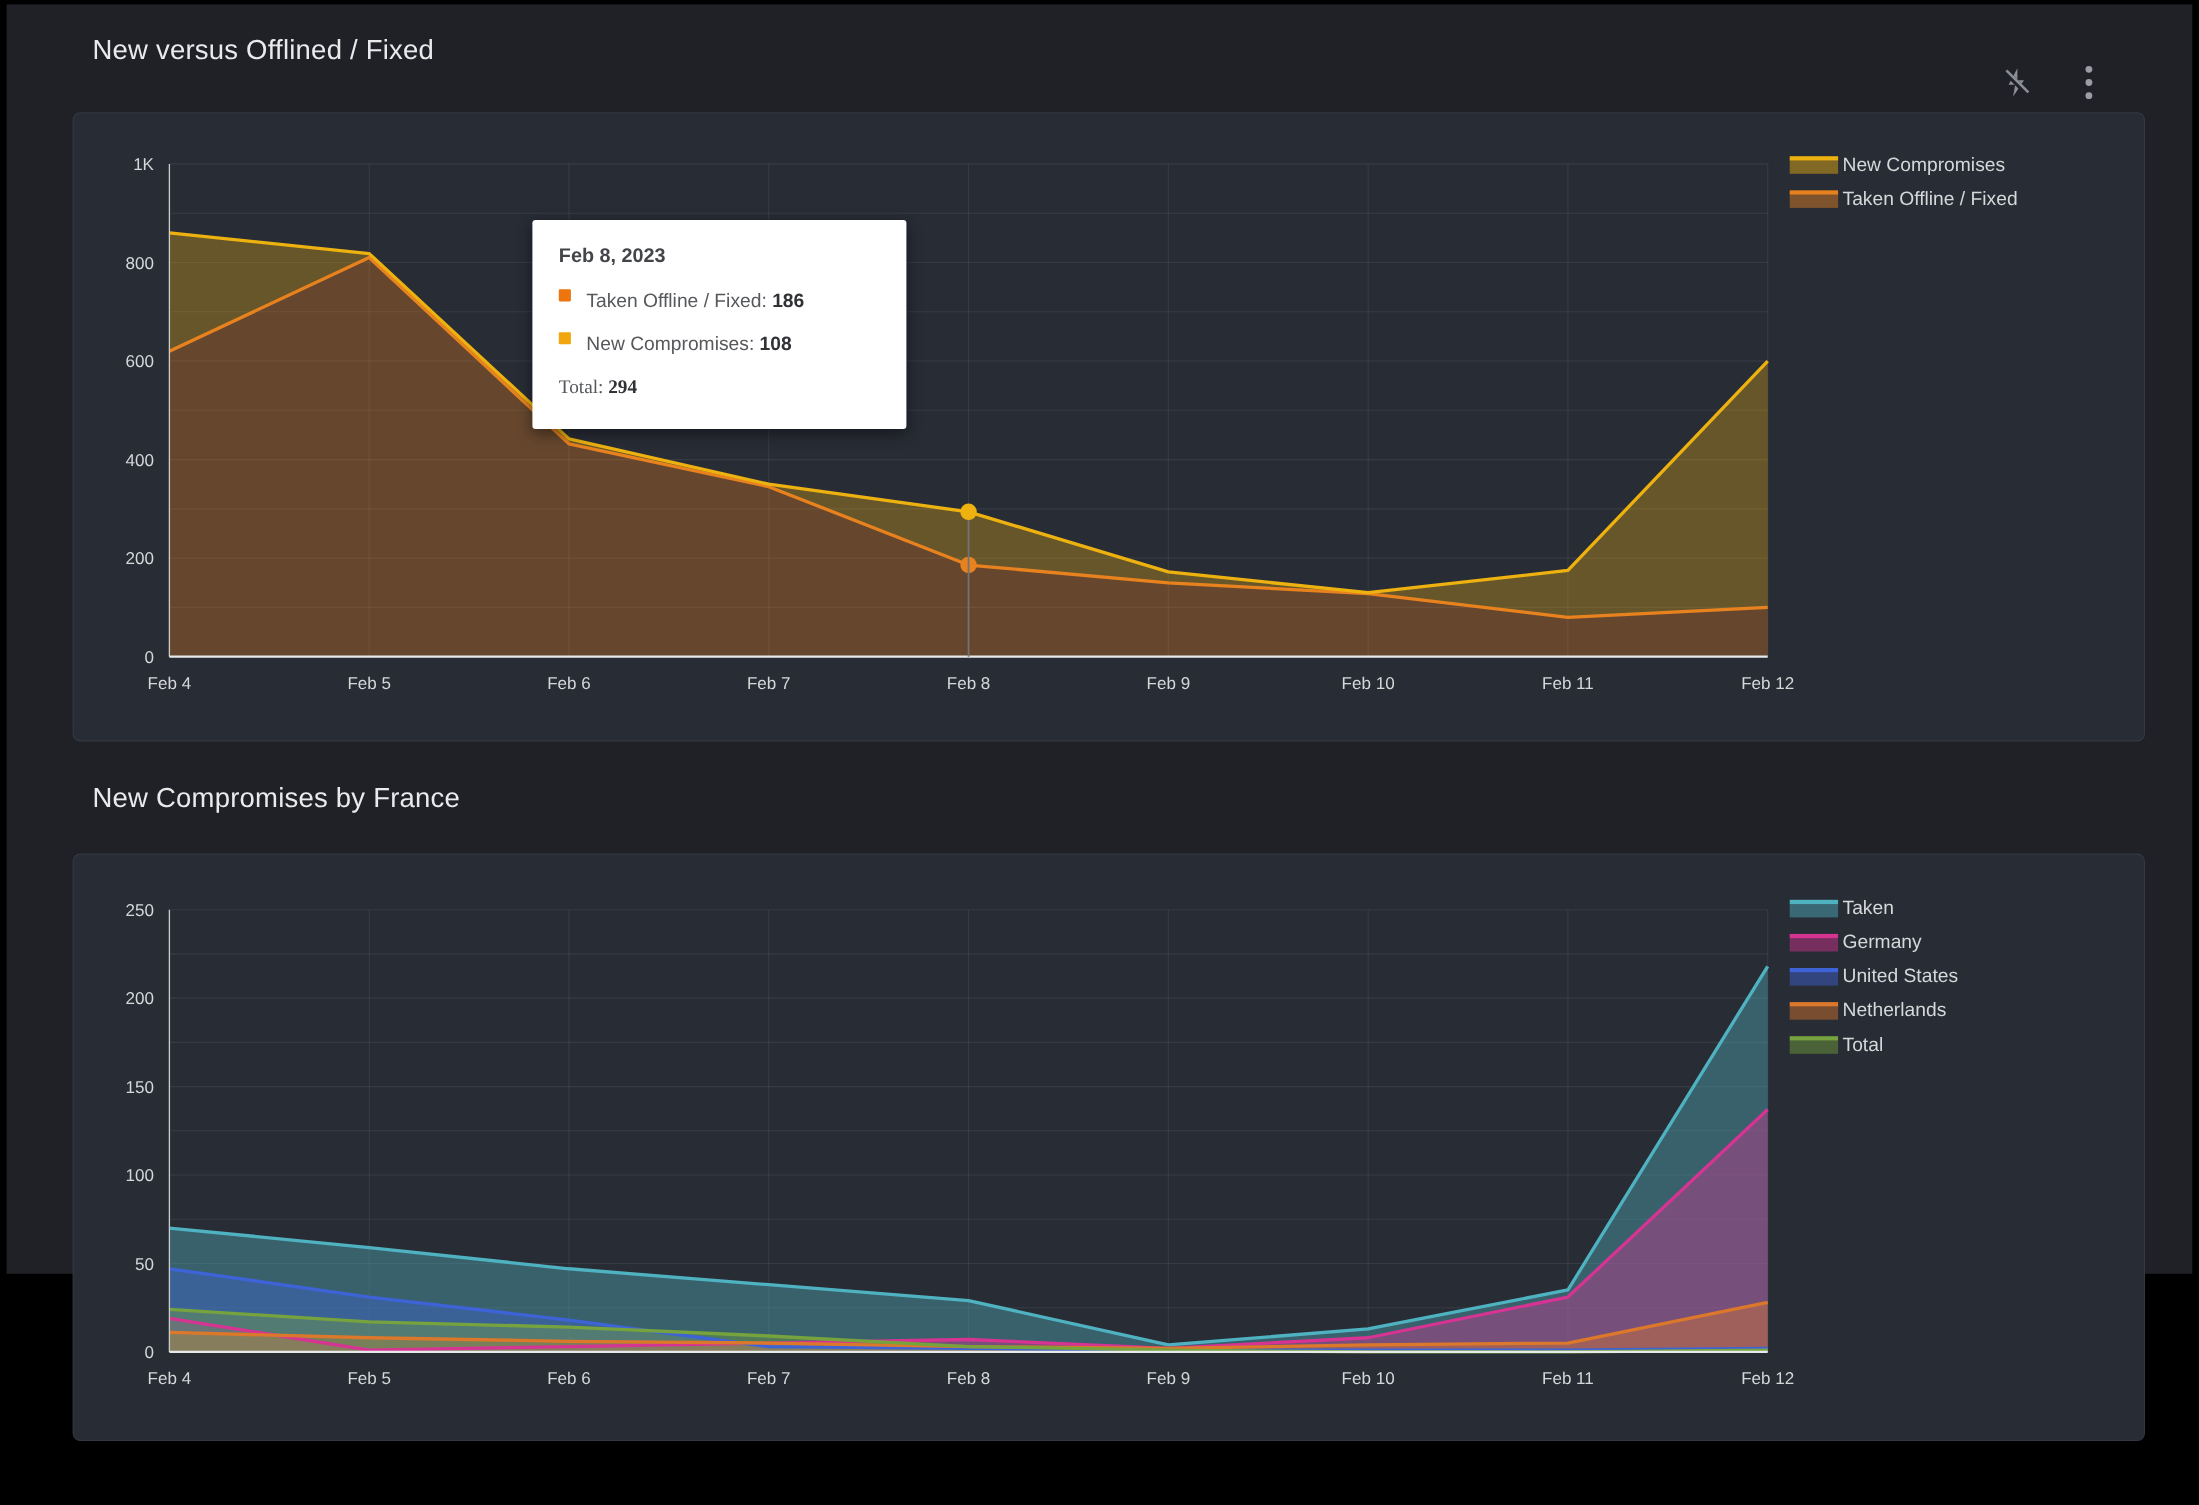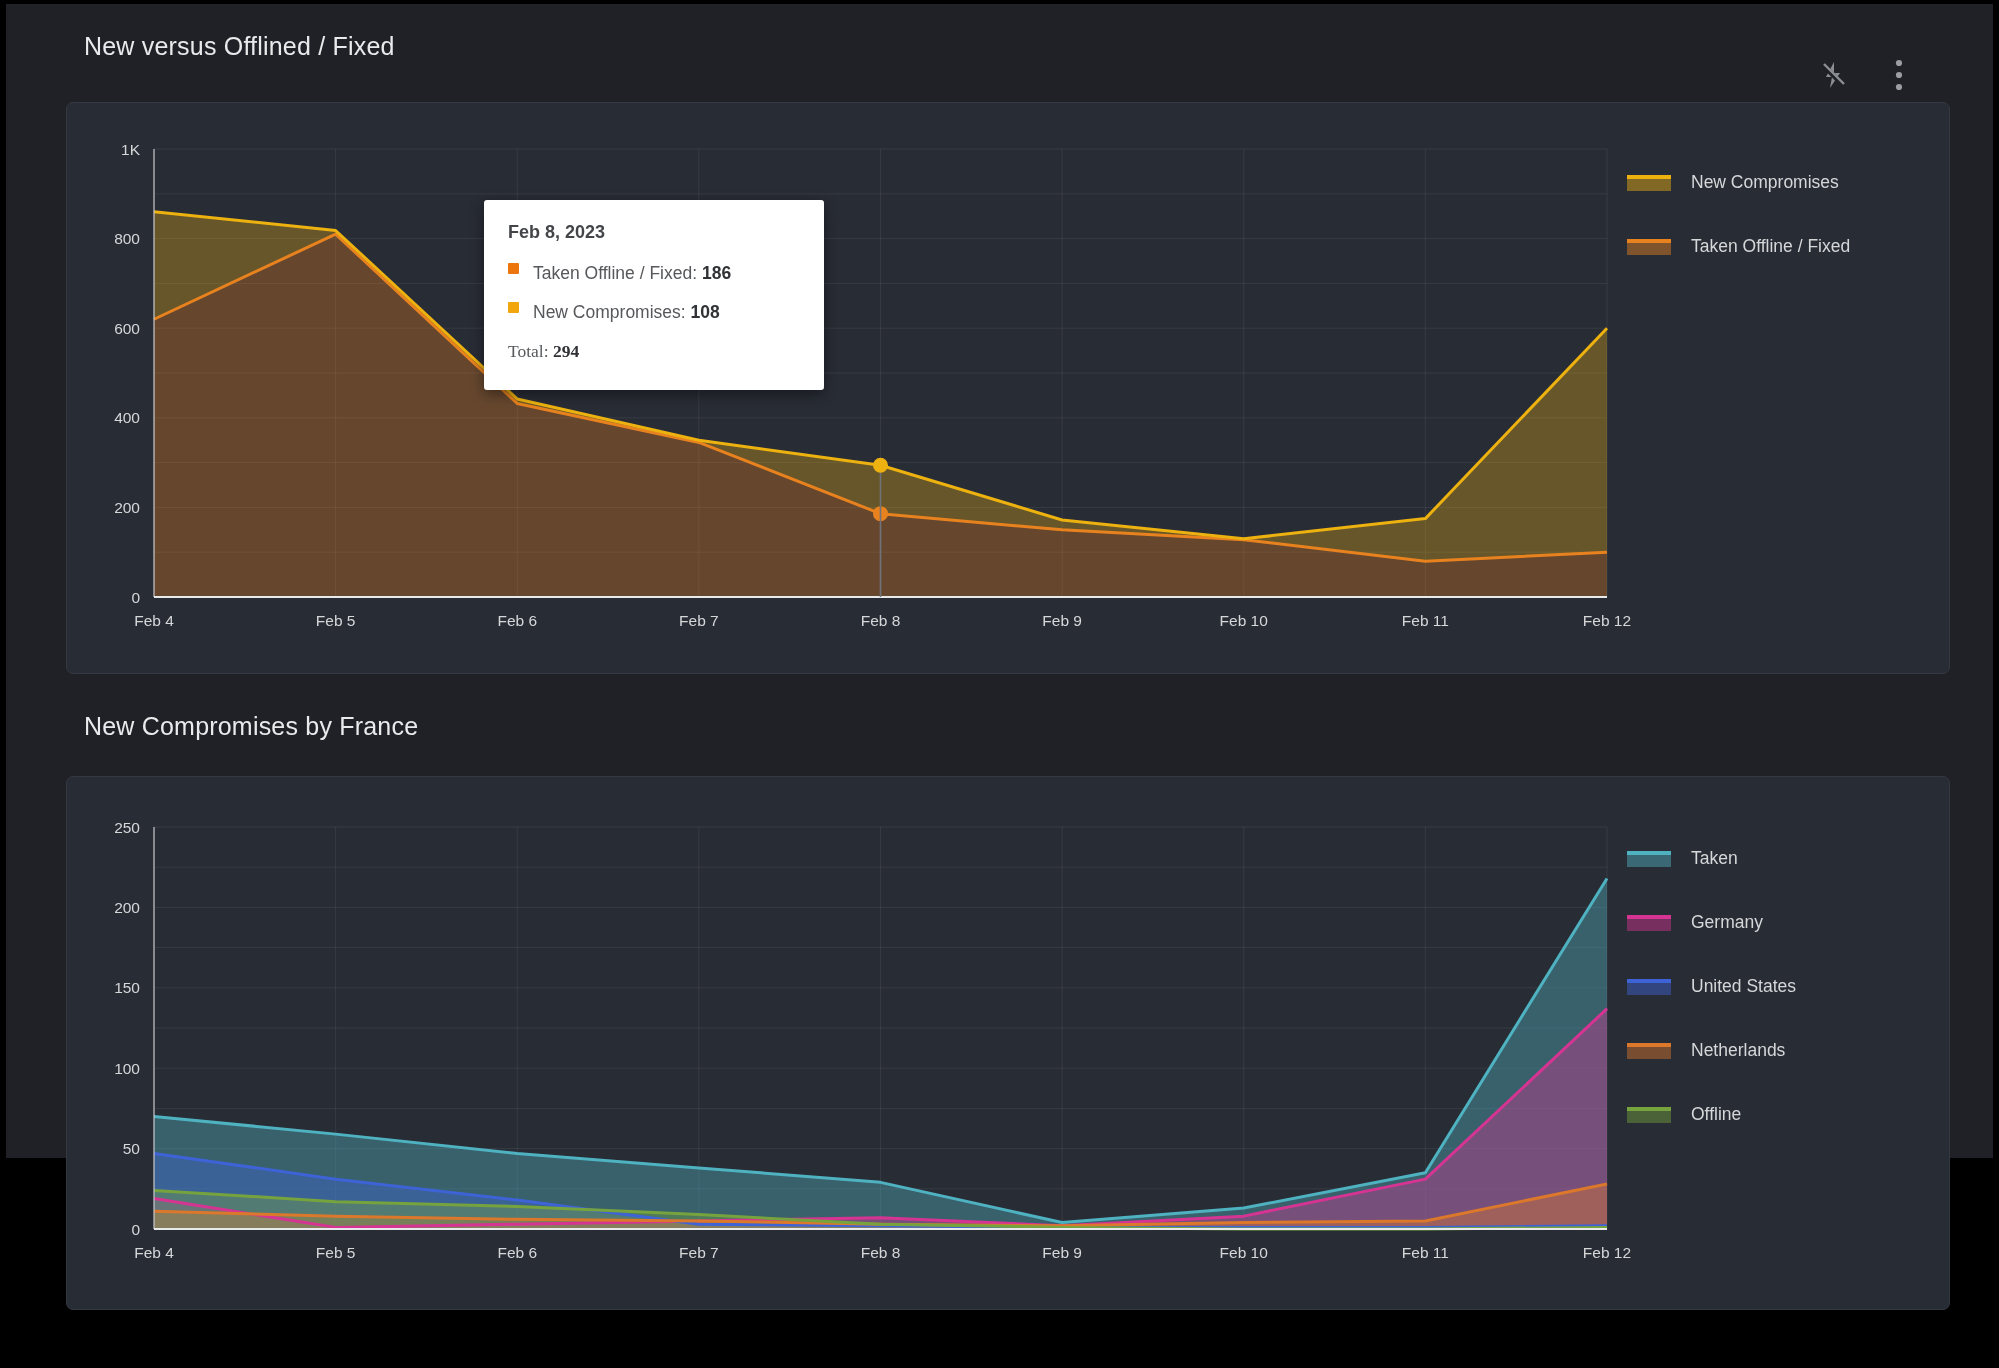--- a/index.html
+++ b/index.html
@@ -14,21 +14,21 @@
   .panel-actions { position:absolute; top:56px; right:80px; display:flex; gap:38px; align-items:center; }
   .icon-btn { width:28px; height:30px; display:flex; align-items:center; justify-content:center; cursor:pointer; }
   .panel { position:absolute; left:60px; width:1884px; background:#282c35;
     border:1px solid #343842; border-radius:7px; }
   .p1 { top:98px; height:572px; }
   .p2 { top:772px; height:534px; }
   .chart-svg { position:absolute; left:0; top:0; }
   .legend { position:absolute; left:1560px; display:flex; flex-direction:column; gap:10px; }
   .lg1 { top:36px; }
   .lg2 { top:38px; }
-  .legend-item { display:flex; align-items:center; gap:20px; cursor:pointer;margin-top:33px; }
+  .legend-item { display:flex; align-items:center; gap:4px; cursor:pointer; }
   .swatch { width:44px; height:16px; display:flex; flex-direction:column; }
   .swatch-line { height:4px; width:100%; }
   .swatch-fill { height:12px; width:100%; opacity:0.45; }
   .legend-label { color:#d5d7d9; font-size:17.5px; }
   .tooltip { position:absolute; left:478px; top:196px; width:340px; min-height:190px;
     background:#ffffff; border-radius:3px; box-shadow:0 4px 14px rgba(0,0,0,0.45);
     padding:22px 24px; z-index:5; }
   .tt-title { font-size:18px; font-weight:bold; color:#434548; margin-bottom:20px; }
   .tt-row { display:flex; align-items:flex-start; gap:14px; margin-bottom:18px;
     font-size:17.5px; color:#56585b; }
@@ -201,21 +201,21 @@
             <div class="swatch-line" style="background: rgb(219, 120, 43);"></div>
             <div class="swatch-fill" style="background: rgb(219, 120, 43);"></div>
           </div>
           <span class="legend-label">Netherlands</span>
         </div>
         <div class="legend-item">
           <div class="swatch">
             <div class="swatch-line" style="background: rgb(118, 163, 62);"></div>
             <div class="swatch-fill" style="background: rgb(118, 163, 62);"></div>
           </div>
-          <span class="legend-label">Offline</span>
+          <span class="legend-label">Total</span>
         </div>
       </div>
   </div>
 
   <div class="tooltip">
     <div class="tt-title">Feb 8, 2023</div>
     <div id="tt-rows">
         <div class="tt-row">
           <span class="tt-bullet" style="background: rgb(237, 117, 13);"></span>
           <span>Taken Offline / Fixed: <span class="tt-val">186</span></span>

